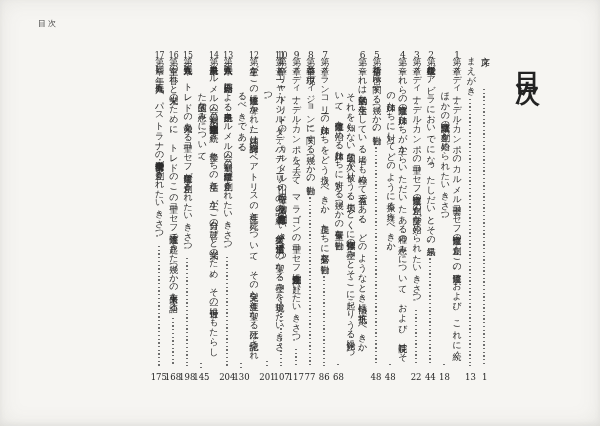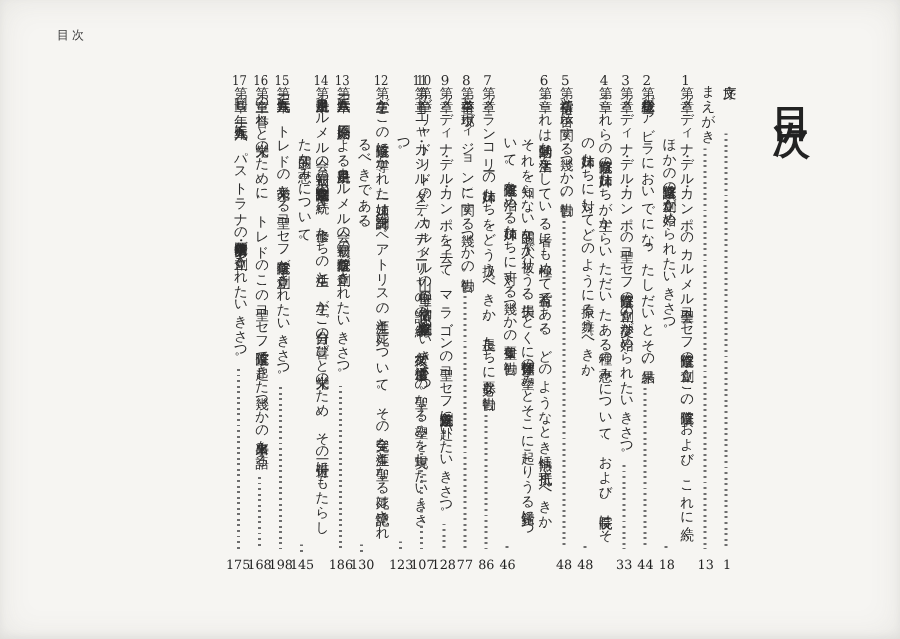--- a/index.html
+++ b/index.html
@@ -90,21 +90,21 @@
     </div>
     <div class="leader"></div>
     <div class="num">44</div>
   </div>
 
   <div class="entry">
     <div class="body">
       <span class="ch-label">第<span class="tcy">3</span>章</span><span class="ch-text">メディナ・デル・カンポの聖ヨセフ修道院の創立の交渉が始められたいきさつ。</span>
     </div>
     <div class="leader"></div>
-    <div class="num">33</div>
+    <div class="num">22</div>
   </div>
 
   <div class="entry">
     <div class="body">
       <span class="ch-label">第<span class="tcy">4</span>章</span><span class="ch-text">これらの修道院の姉妹たちが主からいただいたある種の恵みについて、および、院長はその姉妹たちに対してどのように振る舞うべきか。</span>
     </div>
     <div class="leader"></div>
     <div class="num">48</div>
   </div>
 
@@ -114,21 +114,21 @@
     </div>
     <div class="leader"></div>
     <div class="num">48</div>
   </div>
 
   <div class="entry">
     <div class="body">
       <span class="ch-label">第<span class="tcy">6</span>章</span><span class="ch-text">これは活動的な生活をしている者にも極めて有益である。どのようなとき熱情に抵抗すべきか、それを知らない霊的な人々が被りうる損失、とくに聖体拝領の望みとそこに起こりうる錯覚について。修道院を治める姉妹たちに対する幾つかの重要な勧告。</span>
     </div>
     <div class="leader"></div>
-    <div class="num">46</div>
+    <div class="num">68</div>
   </div>
 
   <div class="entry">
     <div class="body">
       <span class="ch-label">第<span class="tcy">7</span>章</span><span class="ch-text">メランコリーの姉妹たちをどう扱うべきか。長上たちに必要な勧告。</span>
     </div>
     <div class="leader"></div>
     <div class="num">86</div>
   </div>
 
@@ -138,53 +138,53 @@
     </div>
     <div class="leader"></div>
     <div class="num">77</div>
   </div>
 
   <div class="entry">
     <div class="body">
       <span class="ch-label">第<span class="tcy">9</span>章</span><span class="ch-text">メディナ・デル・カンポを去って、マラゴンの聖ヨセフ修道院創立に赴いたいきさつ。</span>
     </div>
     <div class="leader"></div>
-    <div class="num">128</div>
+    <div class="num">117</div>
   </div>
 
   <div class="entry">
     <div class="body">
       <span class="ch-label">第<span class="tcy">10</span>章</span><span class="ch-text">バリャドリドの、カルメル山の聖母の御宿り修道院創立のいきさつ。</span>
     </div>
     <div class="leader"></div>
     <div class="num">107</div>
   </div>
 
   <div class="entry">
     <div class="body">
       <span class="ch-label">第<span class="tcy">11</span>章</span><span class="ch-text">ドニャ・カシルダ・デ・パディーリャの話の続き。彼女が修道生活への聖なる望みを実現したいきさつ。</span>
     </div>
     <div class="leader"></div>
-    <div class="num">123</div>
+    <div class="num">201</div>
   </div>
 
   <div class="entry">
     <div class="body">
       <span class="ch-label">第<span class="tcy">12</span>章</span><span class="ch-text">主がこの修道院に導かれた一姉妹、御託身のベアトリスの生涯と死について。その完全な生涯と聖なる死は記憶されるべきである。</span>
     </div>
     <div class="leader"></div>
     <div class="num">130</div>
   </div>
 
   <div class="entry">
     <div class="body">
       <span class="ch-label">第<span class="tcy">13</span>章</span><span class="ch-text">一五六八年に、原始会則による男子跣足カルメル会の最初の修道院が創立されたいきさつ。</span>
     </div>
     <div class="leader"></div>
-    <div class="num">186</div>
+    <div class="num">204</div>
   </div>
 
   <div class="entry">
     <div class="body">
       <span class="ch-label">第<span class="tcy">14</span>章</span><span class="ch-text">男子跣足カルメル会の最初の修道院創立物語の続き。修士たちの生活と、主がご自分の喜びと栄光のため、その付近一帯にもたらした霊的な恵みについて。</span>
     </div>
     <div class="leader"></div>
     <div class="num">145</div>
   </div>
 

